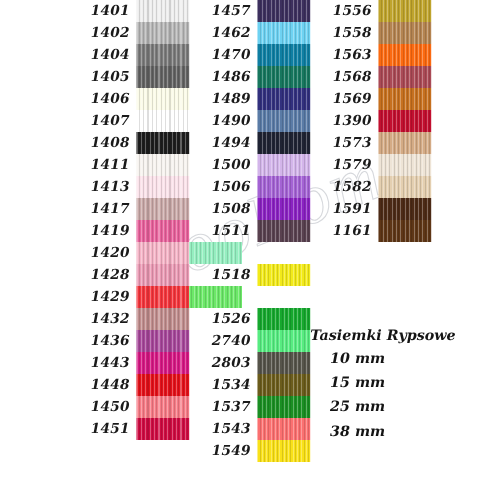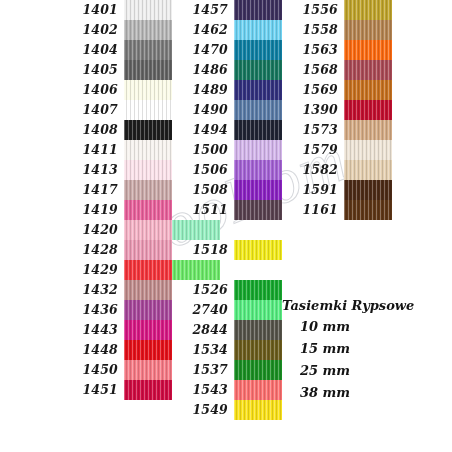--- a/index.html
+++ b/index.html
@@ -271,21 +271,21 @@
       </div>
       <div class="swatch-row">
         <div class="row-label">1526</div>
         <div class="swatch" style="background: rgb(22, 168, 46);"></div>
       </div>
       <div class="swatch-row">
         <div class="row-label">2740</div>
         <div class="swatch" style="background: rgb(87, 236, 129);"></div>
       </div>
       <div class="swatch-row">
-        <div class="row-label">2844</div>
+        <div class="row-label">2803</div>
         <div class="swatch" style="background: rgb(86, 84, 74);"></div>
       </div>
       <div class="swatch-row">
         <div class="row-label">1534</div>
         <div class="swatch" style="background: rgb(107, 92, 28);"></div>
       </div>
       <div class="swatch-row">
         <div class="row-label">1537</div>
         <div class="swatch" style="background: rgb(26, 143, 35);"></div>
       </div>

